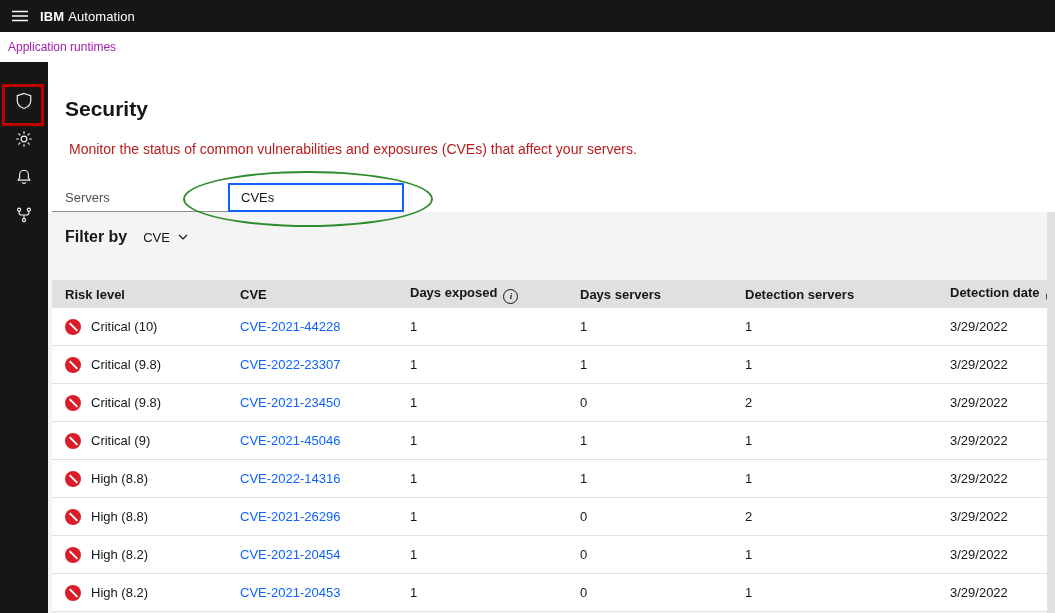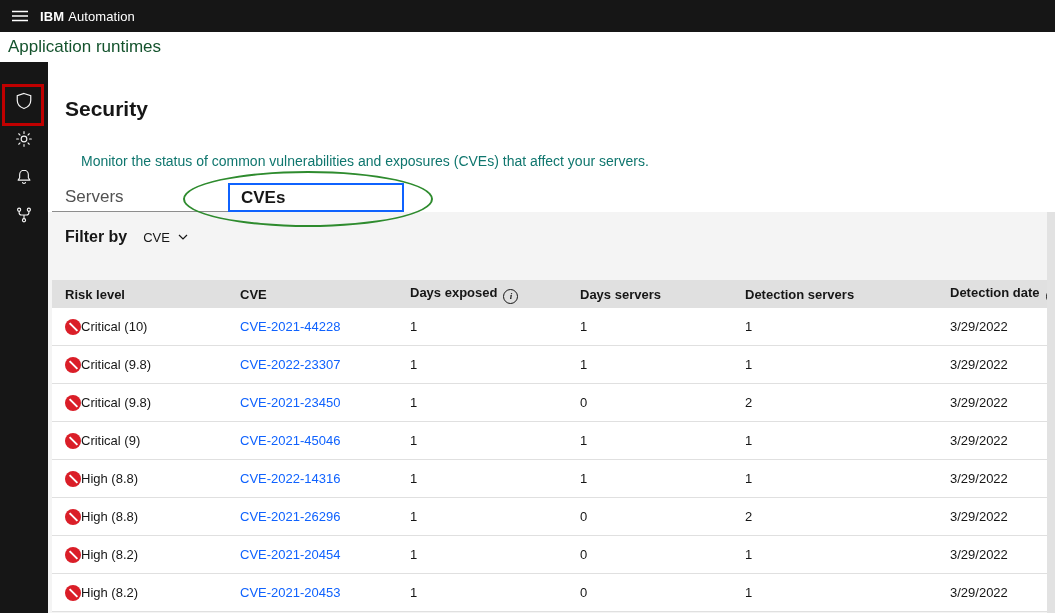--- a/index.html
+++ b/index.html
@@ -17,45 +17,45 @@
     display:flex; align-items:center; justify-content:center; padding:0;
   }
   .brand{ color:#ffffff; font-size:13px; letter-spacing:.1px;text-align:center; }
   .brand .b{ font-weight:700; }
   .brand .p{ font-weight:400; margin-left:4px; }
   
   .crumbbar{
     position:absolute; left:0; top:32px; width:1055px; height:30px; background:#ffffff;
     display:flex; align-items:center; padding-left:8px; box-sizing:border-box;
   }
-  .crumb{ font-size:17px; color:#14532d; text-decoration:none; cursor:pointer; }
+  .crumb{ font-size:12px; color:#a21caf; text-decoration:none; cursor:pointer; }
   
   .rail{
     position:absolute; left:0; top:62px; width:48px; height:551px;
     background:var(--header-bg,#161616); padding-top:20px; box-sizing:border-box;
   }
   .rail-item{
     width:48px; height:38px; display:flex; align-items:center; justify-content:center;
     cursor:pointer;
   }
   
   .page-title{
     position:absolute; left:65px; top:97px; font-size:21px; font-weight:700; margin:0; color:#161616;
   }
   .page-desc{
-    position:absolute; left:65px; top:137px; font-size:14px; margin:16px; color:#0f766e;
+    position:absolute; left:65px; top:137px; font-size:14px; margin:4px; color:#b91c1c;
   }
   
   .tabs{ position:absolute; left:52px; top:183px; height:29px; display:flex; }
   .tab{
-    width:176px; box-sizing:border-box; font-size:17px; display:flex; align-items:center;
+    width:176px; box-sizing:border-box; font-size:13px; display:flex; align-items:center;
     padding-left:13px; cursor:pointer; background:transparent;
   }
   .tab.unselected{ color:#525252; border-bottom:1px solid #8d8d8d; }
-  .tab.selected{ color:#161616; border:2px solid var(--accent,#0f62fe); background:#ffffff; padding-left:11px;font-weight:bold; }
+  .tab.selected{ color:#161616; border:2px solid var(--accent,#0f62fe); background:#ffffff; padding-left:11px; }
   
   .panel{
     position:absolute; left:48px; top:212px; width:1007px; height:401px;
     background:var(--panel-bg,#f4f4f4);
   }
   .filter-row{
     position:absolute; left:0; top:0; width:100%; height:50px;
     display:flex; align-items:center; padding-left:17px; box-sizing:border-box;
   }
   .filter-label{ font-size:16px; font-weight:700; margin-right:10px; }
@@ -68,21 +68,21 @@
     border-collapse:collapse; table-layout:fixed; font-size:13px;
   }
   .cve-table th{
     background:var(--table-header-bg,#e0e0e0); height:28px; text-align:left;
     font-weight:700; color:#161616; padding:0 0 0 13px; white-space:nowrap; overflow:hidden;
   }
   .cve-table td{
     background:#ffffff; height:37px; padding:0 0 0 13px; border-bottom:1px solid #e0e0e0;
     color:#161616; white-space:nowrap; overflow:hidden; vertical-align:middle;
   }
-  .risk-flex{ display:flex; align-items:center; }
+  .risk-flex{ display:flex; align-items:center; gap:10px; }
   .risk-icon{
     width:16px; height:16px; border-radius:50%; background:var(--danger,#da1e28);
     position:relative; display:inline-block; flex:0 0 16px;
   }
   .risk-icon::after{
     content:""; position:absolute; left:2.5px; top:7px; width:11px; height:2px;
     background:#ffffff; transform:rotate(45deg);
   }
   .cve-link{ color:var(--link,#0f62fe); text-decoration:none; cursor:pointer; }
   .info-icon{

